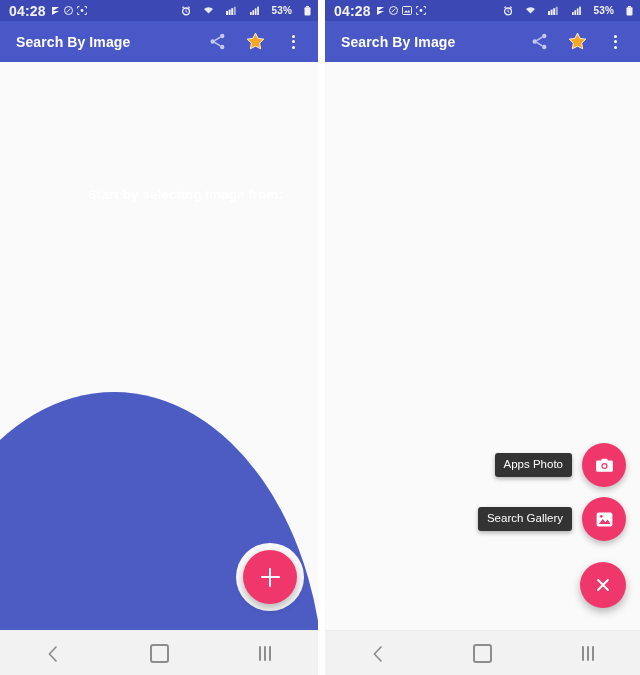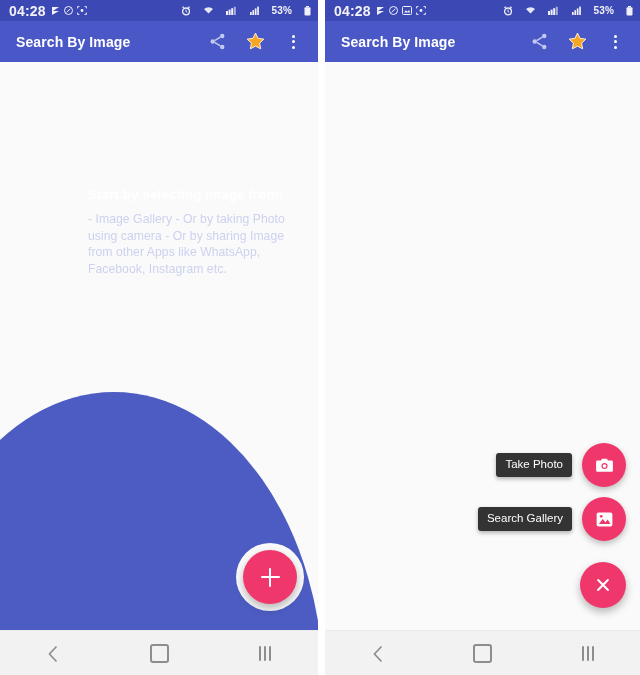--- a/index.html
+++ b/index.html
@@ -393,23 +393,20 @@
         </span>
       </span>
     </div>
 
     <div class="content">
       <div class="blue-blob">
         
       </div>
       <div class="blob-text">
         <div class="blob-title">Start by selecting image from:</div>
-        <div class="blob-list">- Image Gallery
-- Or by taking Photo using camera
-- Or by sharing Image from other Apps like WhatsApp, Facebook, Instagram etc.</div>
       </div>
       <div class="fab-halo"></div>
       <div class="fab">
         <span class="plus"></span>
       </div>
     </div>
 
     <div class="navbar">
       <div class="nav-btn">
         <svg width="14" height="18" viewBox="0 0 14 18">
@@ -519,21 +516,21 @@
               <i></i>
               <i></i>
             </span>
         </span>
       </span>
     </div>
 
     <div class="content right-body">
 
       <div class="dial-row" style="bottom:143px;">
-        <span class="dial-label">Take Photo</span>
+        <span class="dial-label">Apps Photo</span>
         <span class="mini-fab">
           <svg width="21" height="21" viewBox="0 0 24 24">
             <path d="M9.2 4.4h5.6l1.2 1.9H20a1.6 1.6 0 0 1 1.6 1.6v9.7A1.6 1.6 0 0 1 20 19.2H4a1.6 1.6 0 0 1-1.6-1.6V7.9A1.6 1.6 0 0 1 4 6.3h4z" fill="#ffffff"></path>
             <circle cx="12" cy="12.6" r="3.5" fill="#f0376c"></circle>
             <circle cx="12" cy="12.6" r="2.1" fill="#ffffff"></circle>
           </svg>
         </span>
       </div>
 
       <div class="dial-row" style="bottom:89px;">

